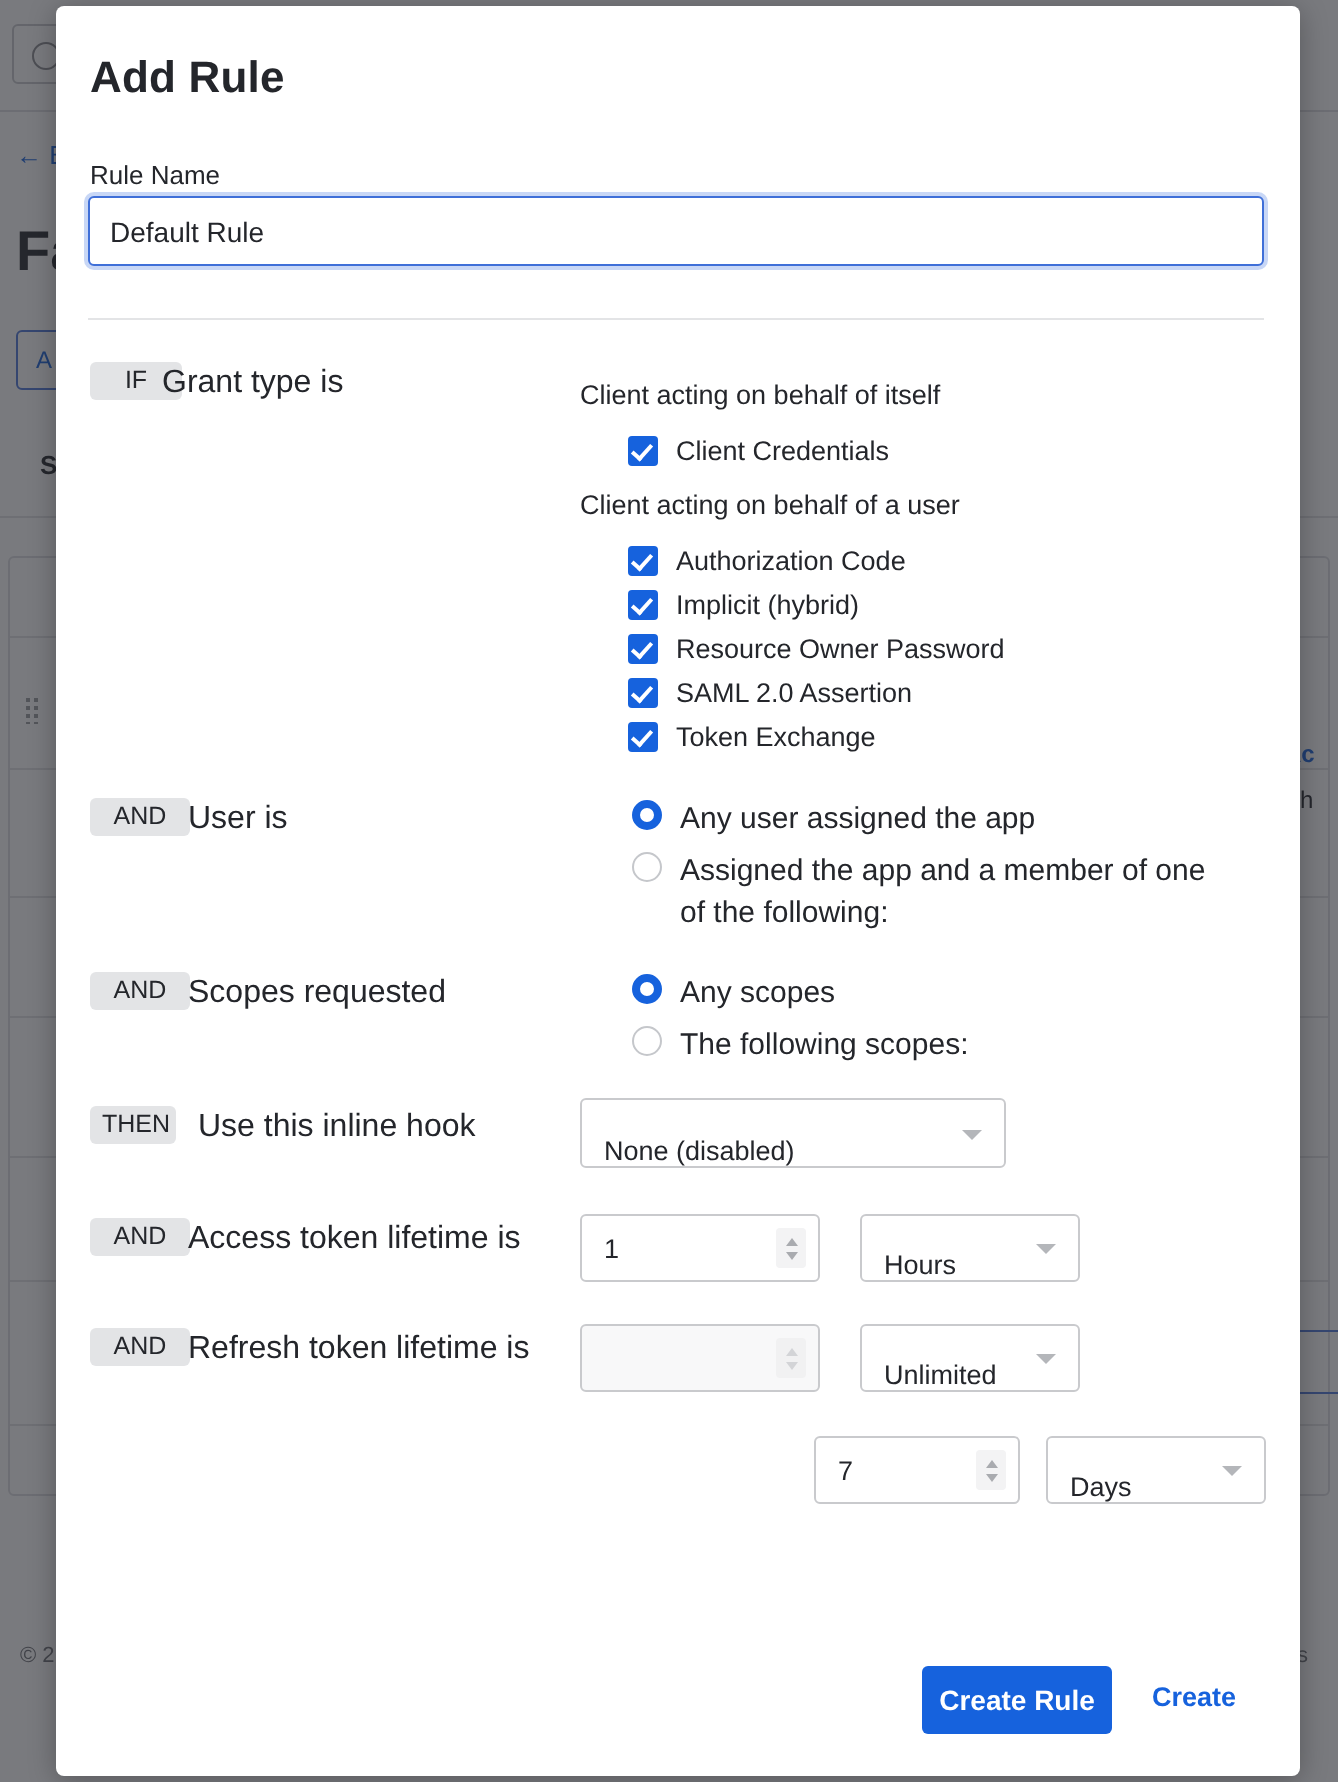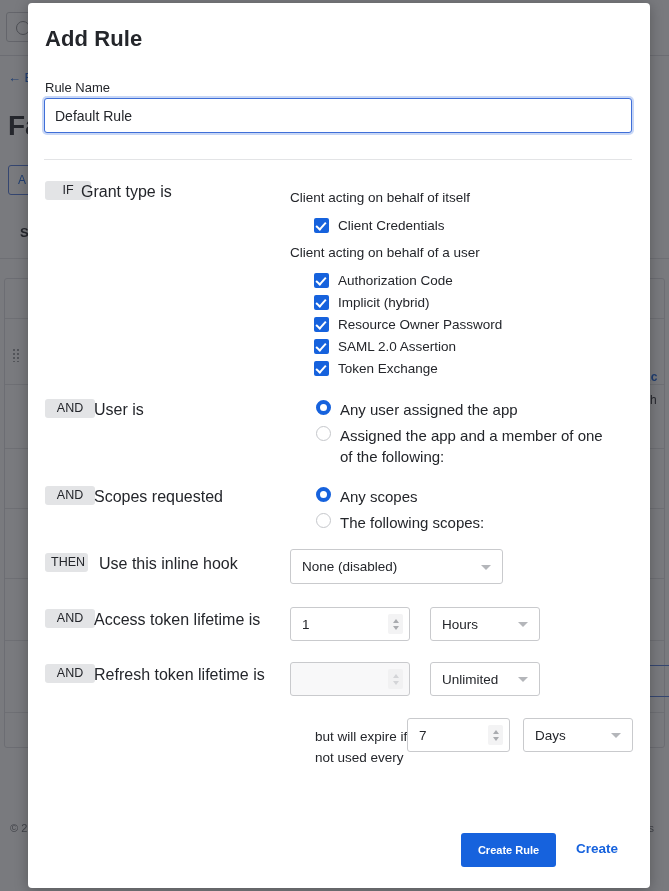--- a/index.html
+++ b/index.html
@@ -292,21 +292,21 @@
   
   .sel {
     position: absolute;
     box-sizing: border-box;
     border: 1px solid #c9cacd;
     border-radius: 3px;
     background: #ffffff;
     font-size: 13.5px;
     color: #24262b;
     display: flex;
-    align-items: center;
+    align-items: flex-end;
     padding-left: 11px;
   }
   .sel .caret {
     position: absolute;
     right: 11px; top: 50%;
     margin-top: -2px;
     width: 0; height: 0;
     border-left: 5px solid transparent;
     border-right: 5px solid transparent;
     border-top: 5px solid #b4b6ba;
@@ -358,21 +358,21 @@
 
   
   .btn-primary {
     position: absolute;
     left: 433px; top: 830px;
     width: 95px; height: 34px;
     background: #1662dd;
     border: none;
     border-radius: 3px;
     color: #ffffff;
-    font-size: 11px;
+    font-size: 14px;
     font-weight: bold;
     font-family: "Liberation Sans", sans-serif;
     cursor: pointer;
   }
   .btn-link {
     position: absolute;
     left: 548px; top: 838px;
     font-size: 13.5px;
     font-weight: bold;
     color: #1662dd;
@@ -519,21 +519,20 @@
         <i class="up" style="border-bottom-color:#d3d4d7"></i>
         <i class="down" style="border-top-color:#d3d4d7"></i>
       </span>
     </div>
     <div class="sel" style="left:402px; top:-1px; width:110px; height:34px;">
       <span>Unlimited</span>
       <span class="caret"></span>
     </div>
   </div>
 
-  <div class="expire-text">but will expire if not used every</div>
   <div class="numfield" style="left:379px; top:715px; width:103px; height:34px;">
     <span>7</span>
     <span class="spin">
       <i class="up"></i>
         <i class="down"></i>
     </span>
   </div>
   <div class="sel" style="left:495px; top:715px; width:110px; height:34px;">
     <span>Days</span>
     <span class="caret"></span>

